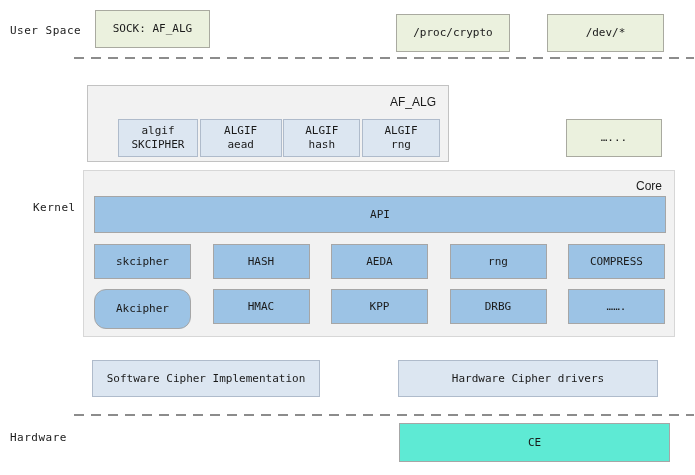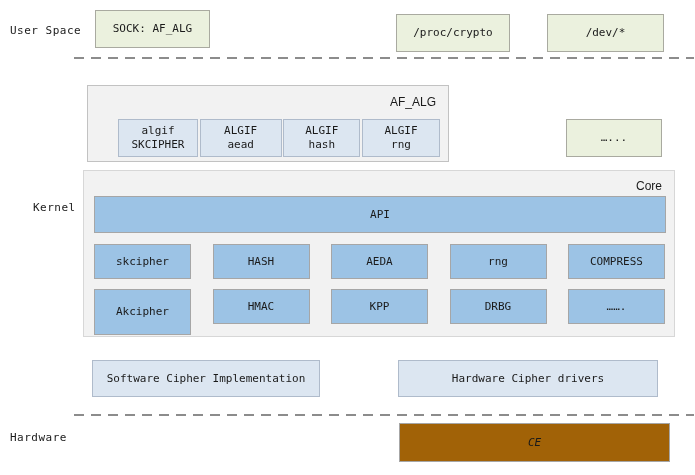--- a/index.html
+++ b/index.html
@@ -26,21 +26,21 @@
     position:absolute;
     display:flex;align-items:center;justify-content:center;
     text-align:center;
     font-size:11px;
     box-sizing:border-box;
     line-height:1.25;
   }
   .green{background:#ebf1de;border:1px solid #a9aaa0;}
   .blue{background:#9cc3e5;border:1px solid #a6a6a6;}
   .lightblue{background:#dce6f1;border:1px solid #afbbcb;}
-  .greenDark{background:#a16207;border:1px solid #a6a6a6;font-style:italic;}
+  .greenDark{background:#5eead4;border:1px solid #a6a6a6;}
   .container{
     position:absolute;
     background:#f2f2f2;
     box-sizing:border-box;
   }
   .container .title{
     position:absolute;left:0;right:12px;
     text-align:right;
     font-family:"Liberation Sans","DejaVu Sans",sans-serif;
     font-size:12px;
@@ -111,21 +111,21 @@
 
     <div class="flexrow" style="left:10px;right:9px;top:73px;height:35px;">
       <div class="box blue" style="width:97px;height:35px;">skcipher</div>
       <div class="box blue" style="width:97px;height:35px;">HASH</div>
       <div class="box blue" style="width:97px;height:35px;">AEDA</div>
       <div class="box blue" style="width:97px;height:35px;">rng</div>
       <div class="box blue" style="width:97px;height:35px;">COMPRESS</div>
     </div>
 
     <div class="flexrow" style="left:10px;right:9px;top:118px;height:35px;">
-      <div class="box blue" style="width:97px;height:46px;">Akcipher</div>
+      <div class="box blue" style="width:97px;height:40px;border-radius:12px;">Akcipher</div>
       <div class="box blue" style="width:97px;height:35px;">HMAC</div>
       <div class="box blue" style="width:97px;height:35px;">KPP</div>
       <div class="box blue" style="width:97px;height:35px;">DRBG</div>
       <div class="box blue" style="width:97px;height:35px;">…….</div>
     </div>
   </div>
 
   <div class="box lightblue" style="left:92px;top:360px;width:228px;height:37px;">Software Cipher Implementation</div>
 
   <div class="box lightblue" style="left:398px;top:360px;width:260px;height:37px;">Hardware Cipher drivers</div>

